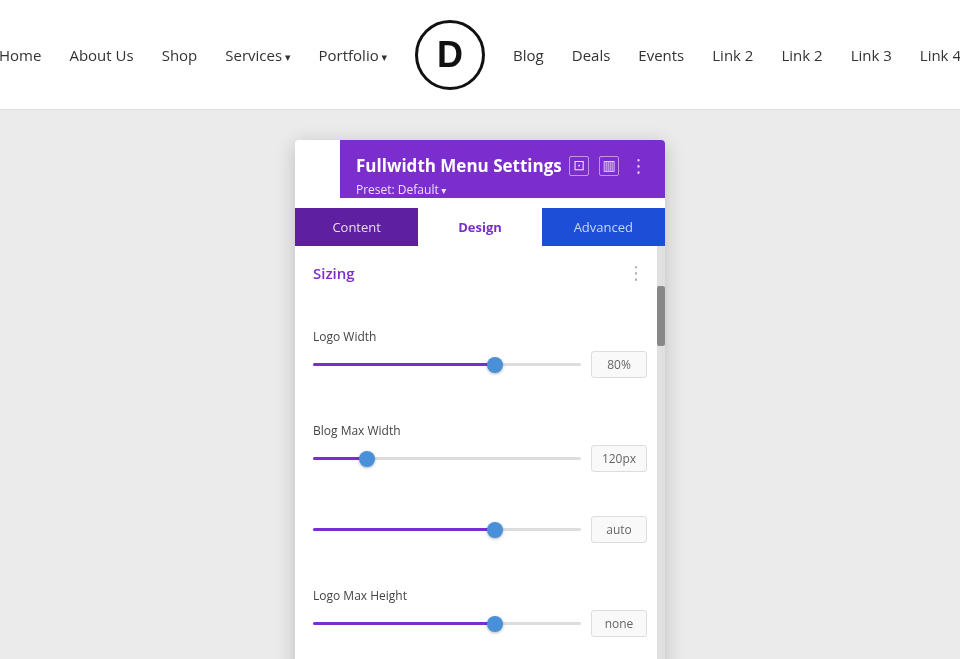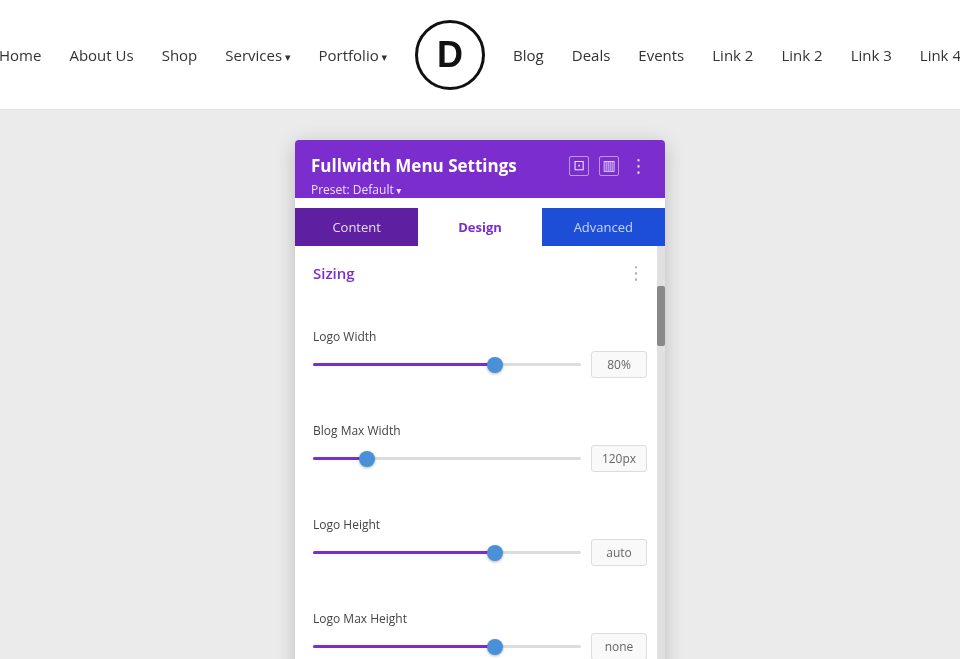--- a/index.html
+++ b/index.html
@@ -61,20 +61,21 @@
       border-radius: 4px;
       overflow: hidden;
       box-shadow: 0 4px 20px rgba(0,0,0,0.2);
       position: relative;
     }
 
     
     .panel-header {
       background: #7b2dce;
       padding: 14px 16px 0 16px;
+      margin-left: 45px;
     }
     .panel-header-top {
       display: flex;
       align-items: center;
       justify-content: space-between;
       margin-bottom: 4px;
     }
     .panel-title {
       color: #fff;
       font-size: 17px;
@@ -333,21 +334,20 @@
               <div class="slider-wrap">
                 <div class="slider-track">
                   <div class="slider-fill" style="width: 20%;"></div>
                   <div class="slider-thumb" style="left: calc(20% - 8px);"></div>
                 </div>
               </div>
               <input type="text" class="value-input" value="120px" style="">
             </div>
           </div>
           <div class="control-row">
-            <div class="control-label">Logo Height</div>
             <div class="control-input-row">
               <div class="slider-wrap">
                 <div class="slider-track">
                   <div class="slider-fill" style="width: 68%;"></div>
                   <div class="slider-thumb" style="left: calc(68% - 8px);"></div>
                 </div>
               </div>
               <input type="text" class="value-input" value="auto" style="">
             </div>
           </div>

